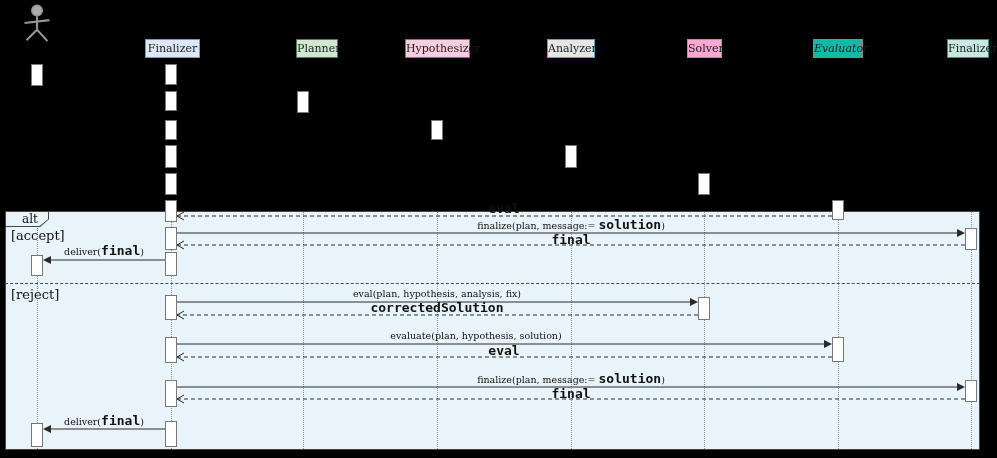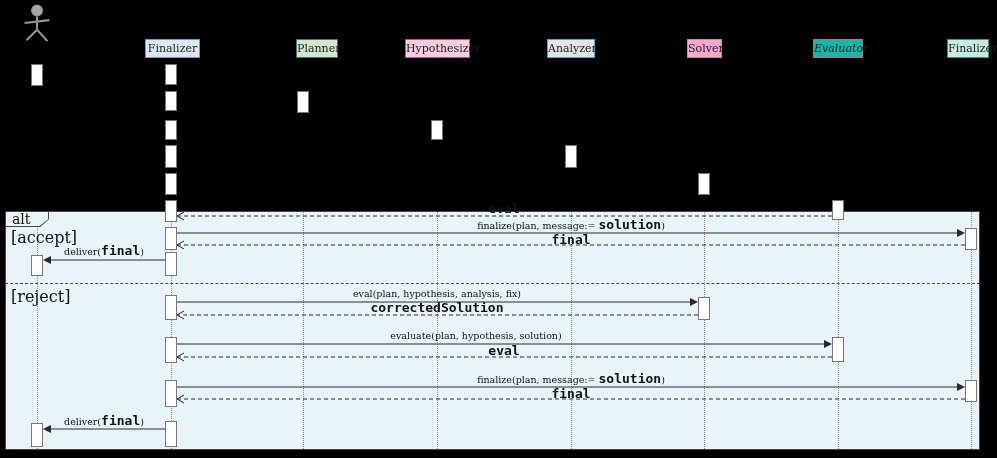--- a/index.html
+++ b/index.html
@@ -1,22 +1,22 @@
 <!DOCTYPE html>
 <html><head>
 <meta charset="utf-8">
 <style>
   html,body{margin:0;padding:0;background:#000;}
   #canvas{position:relative;width:997px;height:458px;background:#000;overflow:hidden;
           font-family:"DejaVu Serif", serif;}
   .frame{position:absolute;border:1px solid #454545;box-sizing:border-box;}
   .frame-tab-outer{position:absolute;clip-path:polygon(0 0,100% 0,100% 52%,80% 100%,0 100%);}
   .frame-tab-inner{position:absolute;inset:1px;clip-path:polygon(0 0,100% 0,100% 52%,80% 100%,0 100%);
-          font-size:14px;line-height:14px;padding-left:6px;color:#111;}
-  .guard{position:absolute;font-size:16px;color:#111;}
+          font-size:12px;line-height:14px;padding-left:16px;color:#111;}
+  .guard{position:absolute;font-size:13px;color:#111;}
   .divider{position:absolute;height:0;border-top:1px dashed #4a4a4a;}
   .lifeline{position:absolute;width:0;border-left:1px dotted #8f8f8f;}
   .actor-box{position:absolute;top:39px;height:19px;box-sizing:border-box;border:1px solid;
           font-size:11px;line-height:17px;text-align:center;color:#1c1c1c;}
   .bar{position:absolute;box-sizing:border-box;background:#fff;border:1px solid #777;}
   .msg-label{position:absolute;transform:translateX(-50%);white-space:nowrap;
           font-size:9.5px;line-height:10px;color:#111;}
   .msg-label .mono{font-family:"DejaVu Sans Mono", monospace;font-size:13px;font-weight:600;}
   .arrow-svg{position:absolute;overflow:visible;}
   .actor-figure{position:absolute;}

